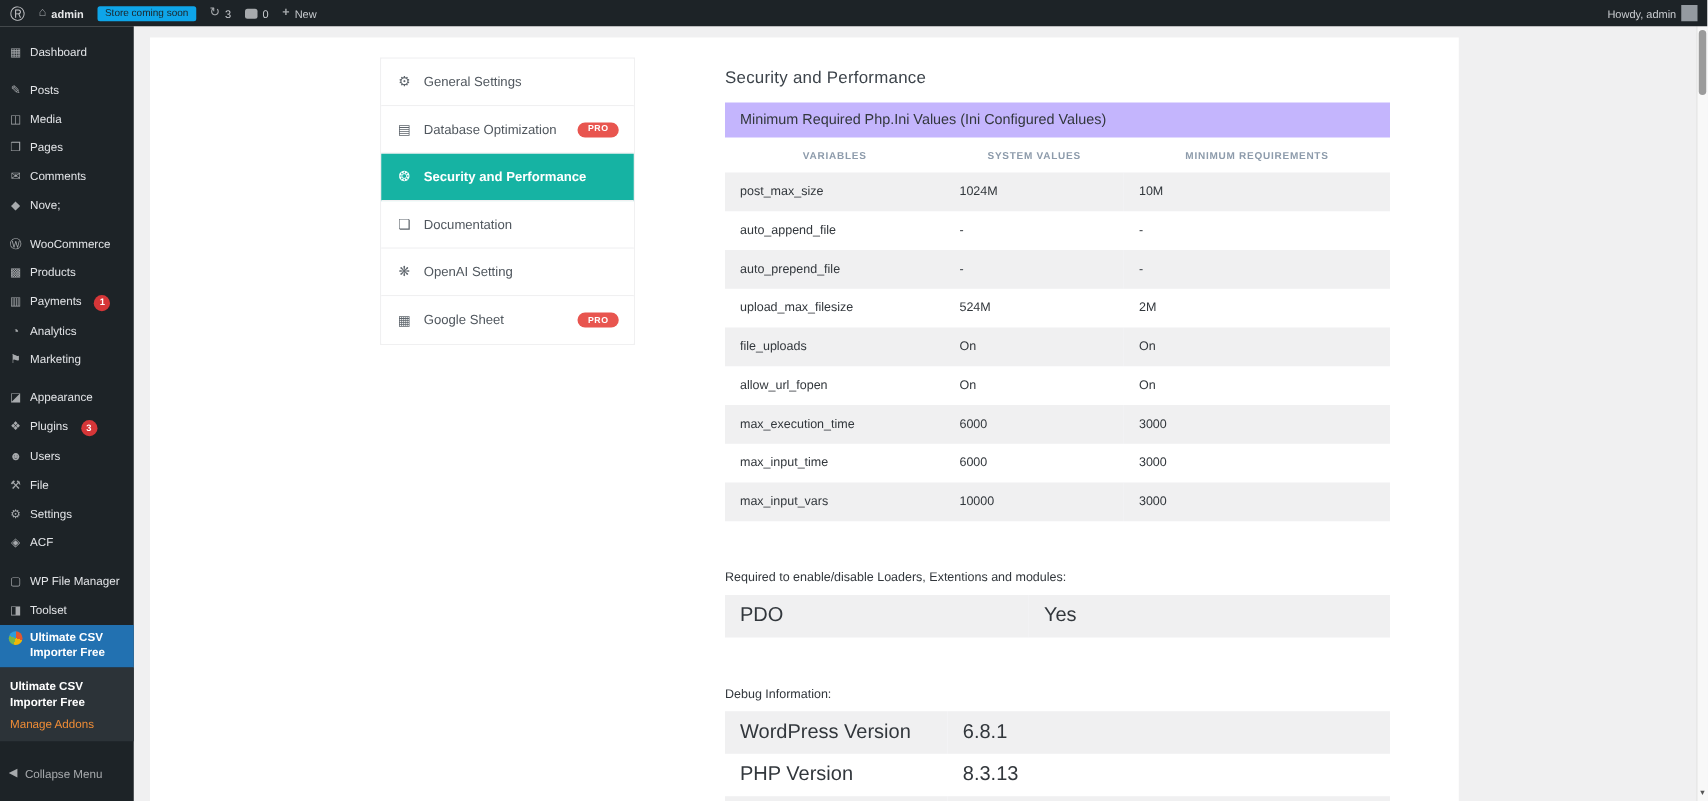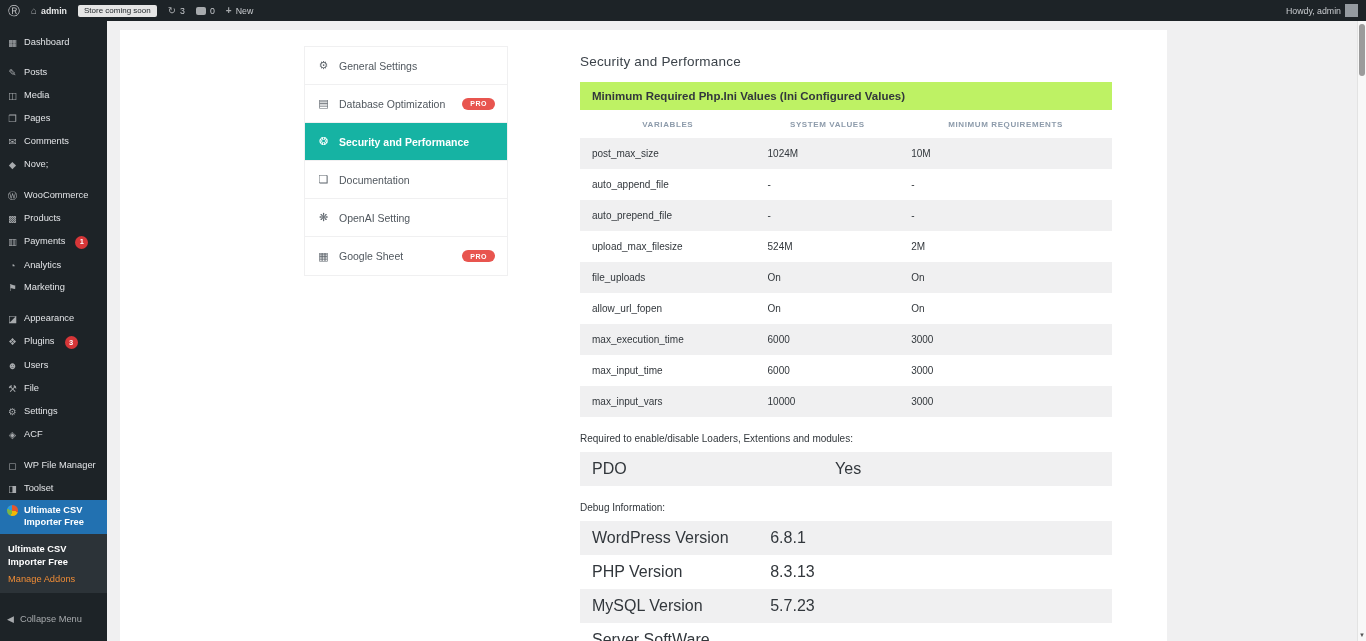--- a/index.html
+++ b/index.html
@@ -4,21 +4,21 @@
 <style>
   *{margin:0;padding:0;box-sizing:border-box}
   html,body{width:1366px;height:641px;overflow:hidden}
   body{font-family:"Liberation Sans","DejaVu Sans",sans-serif;background:#f0f0f1;position:relative;color:#32373c}
 
   
   .admin-bar{position:absolute;top:0;left:0;width:1366px;height:21px;background:#1d2327;display:flex;align-items:center;padding:0 8px;gap:11px;font-size:8.8px;color:#c9ccd0;z-index:60}
   .ab-item{display:flex;align-items:center;gap:4px;cursor:pointer;white-space:nowrap}
   .ab-ico{color:#a7aaad;font-size:10px;line-height:1}
   .wp-logo-glyph{font-size:12px;color:#c3c4c7;line-height:1}
-  .store-badge{background:#e5e5e5;color:#1d2327;border-radius:2px;padding:1.5px 6px;font-size:8px;cursor:pointer}
+  .store-badge{background:#0ea5e9;color:#1d2327;border-radius:2px;padding:1.5px 6px;font-size:8px;cursor:pointer}
   .comment-bubble{width:10px;height:8px;background:#a7aaad;border-radius:2px;display:inline-block}
   .ab-right{margin-left:auto;display:flex;align-items:flex-start;gap:6px}
   .avatar{width:13px;height:13px;background:#949aa0;display:inline-block}
 
   
   .sidebar{position:absolute;left:0;top:21px;bottom:0;width:107px;background:#1d2327;z-index:40;padding-top:10px}
   .sb-item{display:flex;align-items:flex-start;gap:6px;padding:5.5px 7px;color:#e2e4e7;font-size:9.3px;line-height:1.25;cursor:pointer}
   .sb-item.gap{margin-top:8px}
   .sb-item .ico{flex:0 0 11px;width:11px;text-align:center;color:#a7aaad;font-size:9.5px;line-height:1.25}
   .sb-item.active{background:var(--blue);color:#fff;font-weight:bold}
@@ -37,29 +37,29 @@
   .tabs{position:absolute;left:184px;top:16px;width:204px;border:1px solid #f0f0f1;background:#fff}
   .tab{display:flex;align-items:center;gap:9px;height:38px;padding:0 12px;background:#fff;border-bottom:1px solid #f0f0f1;font-size:10.5px;color:#50575e;cursor:pointer}
   .tab:last-child{border-bottom:none}
   .tab .ico{flex:0 0 13px;width:13px;text-align:center;font-size:11px;color:#5f666d}
   .tab.active{background:var(--accent);color:#fff;font-weight:bold}
   .tab.active .ico{color:#fff}
   .pro{margin-left:auto;background:var(--pro);color:#fff;font-size:7px;font-weight:bold;letter-spacing:.5px;padding:2.5px 8px;border-radius:8px}
 
   .content{position:absolute;left:460px;top:0;width:532px}
   .page-title{margin-top:24px;font-size:13.5px;font-weight:500;color:#3c434a;letter-spacing:.2px}
-  .section-header{margin-top:13px;background:#bef264;padding:8px 12px;font-size:11.5px;font-weight:700;color:#32373c}
+  .section-header{margin-top:13px;background:#c4b5fd;padding:8px 12px;font-size:11.5px;font-weight:400;color:#32373c}
   table{width:100%;border-collapse:collapse}
   .ini-table th{padding:10px 12px 9px;font-size:8px;color:#8d9bab;letter-spacing:.6px;text-align:center;font-weight:bold}
   .ini-table th:nth-child(1){width:33%}
   .ini-table th:nth-child(2){width:27%}
   .ini-table td{padding:10px 12px;font-size:10px;color:#32373c}
   .ini-table td:last-child{text-align:left}
   .ini-table tbody tr:nth-child(odd) td{background:#f0f0f1}
-  .mini-label{margin-top:16px;font-size:10px;font-weight:500;color:#32373c}
+  .mini-label{margin-top:40px;font-size:10px;font-weight:500;color:#32373c}
   .kv-table{margin-top:8px}
   .kv-table td{padding:8px 12px;font-size:16px;color:#32373c}
   .kv-table tbody tr:nth-child(odd) td{background:#f0f0f1}
   .loaders-table td:first-child{width:45.7%}
   .debug-table td:first-child{width:33.5%}
 
   
   .page-scrollbar{position:absolute;right:0;top:21px;bottom:0;width:9px;background:#f8f8f8;border-left:1px solid #e3e3e3;z-index:50}
   .sb-thumb{position:absolute;top:3px;left:1px;width:6px;height:52px;background:#9b9b9b;border-radius:3px;cursor:pointer}
   .sb-down{position:absolute;bottom:1px;left:0;width:8px;height:11px;color:#555;font-size:6px;display:flex;align-items:center;justify-content:center;cursor:pointer}

